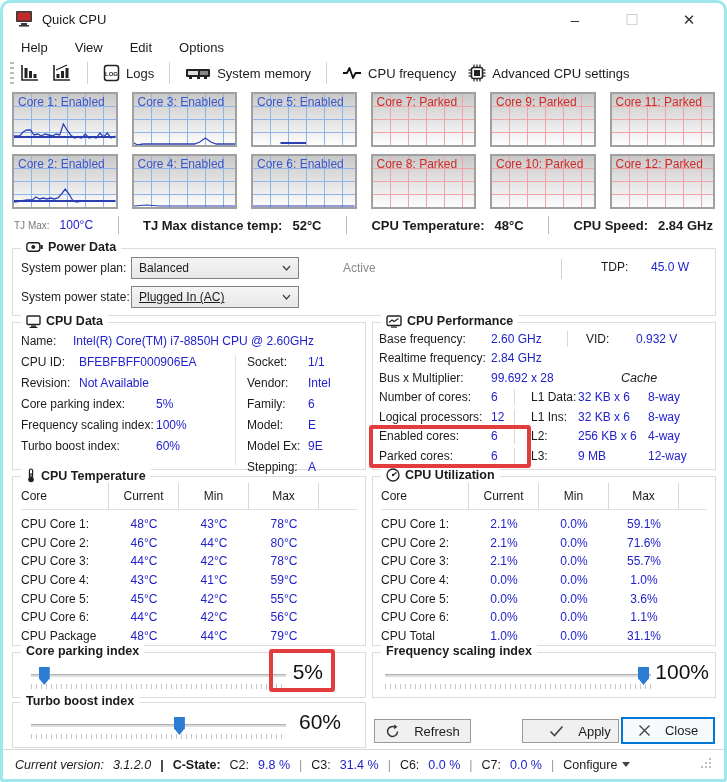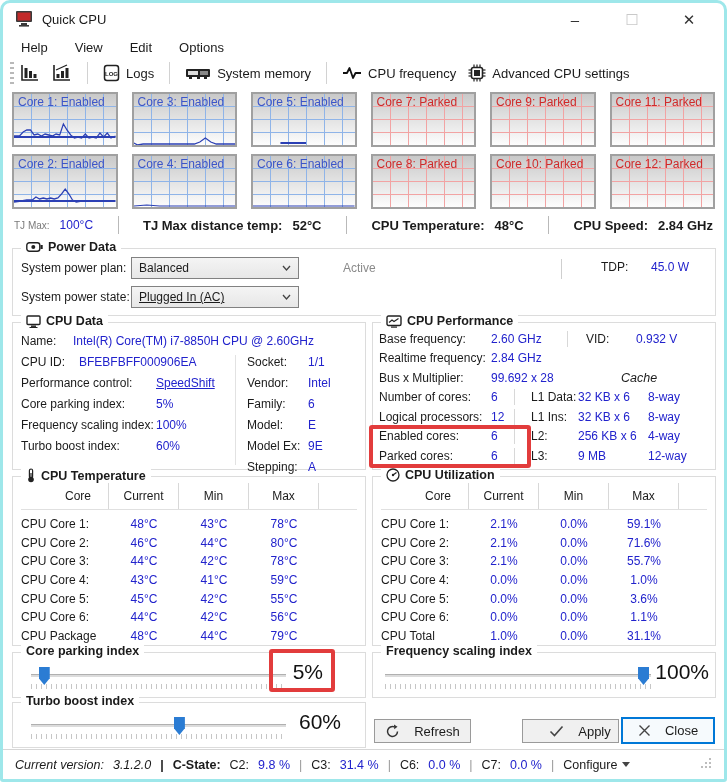--- a/index.html
+++ b/index.html
@@ -86,21 +86,21 @@
 
   .perfrow { display:flex; height:19.5px; align-items:center; white-space:nowrap; }
   .perflbl { width:112px; }
   .perfval { width:76px; }
 
   
   .tbl-head { position:absolute; top:6px; left:8px; right:8px; height:26px; display:grid; }
   .t-cols { grid-template-columns:88px 70px 70px 70px; }
   .th { display:flex; align-items:center; justify-content:center; border-right:1px solid #d8d8d8;
         font-size:12px; }
-  .th:first-child { justify-content:flex-start;margin-left:44px; }
+  .th:first-child { justify-content:flex-start; }
   .tbl-hline { position:absolute; left:8px; right:8px; top:32px; height:1px; background:#e0e0e0; }
   .tbl-rows { position:absolute; top:38px; left:8px; right:8px; }
   .tr { display:grid; height:18.6px; align-items:center; }
   .td { text-align:center; }
   .td:first-child { text-align:left; }
 
   
   .track { position:absolute; top:21px; height:3px; background:#dcdcdc; border-top:1px solid #b0b0b0; }
   .ticks { position:absolute; top:31px; height:5px;
            background:repeating-linear-gradient(to right,#c6c6c6 0 1px,transparent 1px 5px); }
@@ -360,22 +360,22 @@
     <div class="abs" style="left:8px; top:7px; right:8px;">
       <div class="drow">
         <span style="width:52px;">Name:</span>
         <span class="blue">Intel(R) Core(TM) i7-8850H CPU @ 2.60GHz</span>
       </div>
       <div class="drow">
         <span class="lw58">CPU ID:</span>
         <span class="blue">BFEBFBFF000906EA</span>
       </div>
       <div class="drow">
-        <span class="lw135">Performance control:</span>
-        <span class="blue" style="text-decoration:underline; cursor:pointer;">SpeedShift</span>
+        <span class="lw58">Revision:</span>
+        <span class="blue">Not Available</span>
       </div>
       <div class="drow">
         <span class="lw135">Core parking index:</span>
         <span class="blue">5%</span>
       </div>
       <div class="drow">
         <span class="lw135">Frequency scaling index:</span>
         <span class="blue">100%</span>
       </div>
       <div class="drow">

